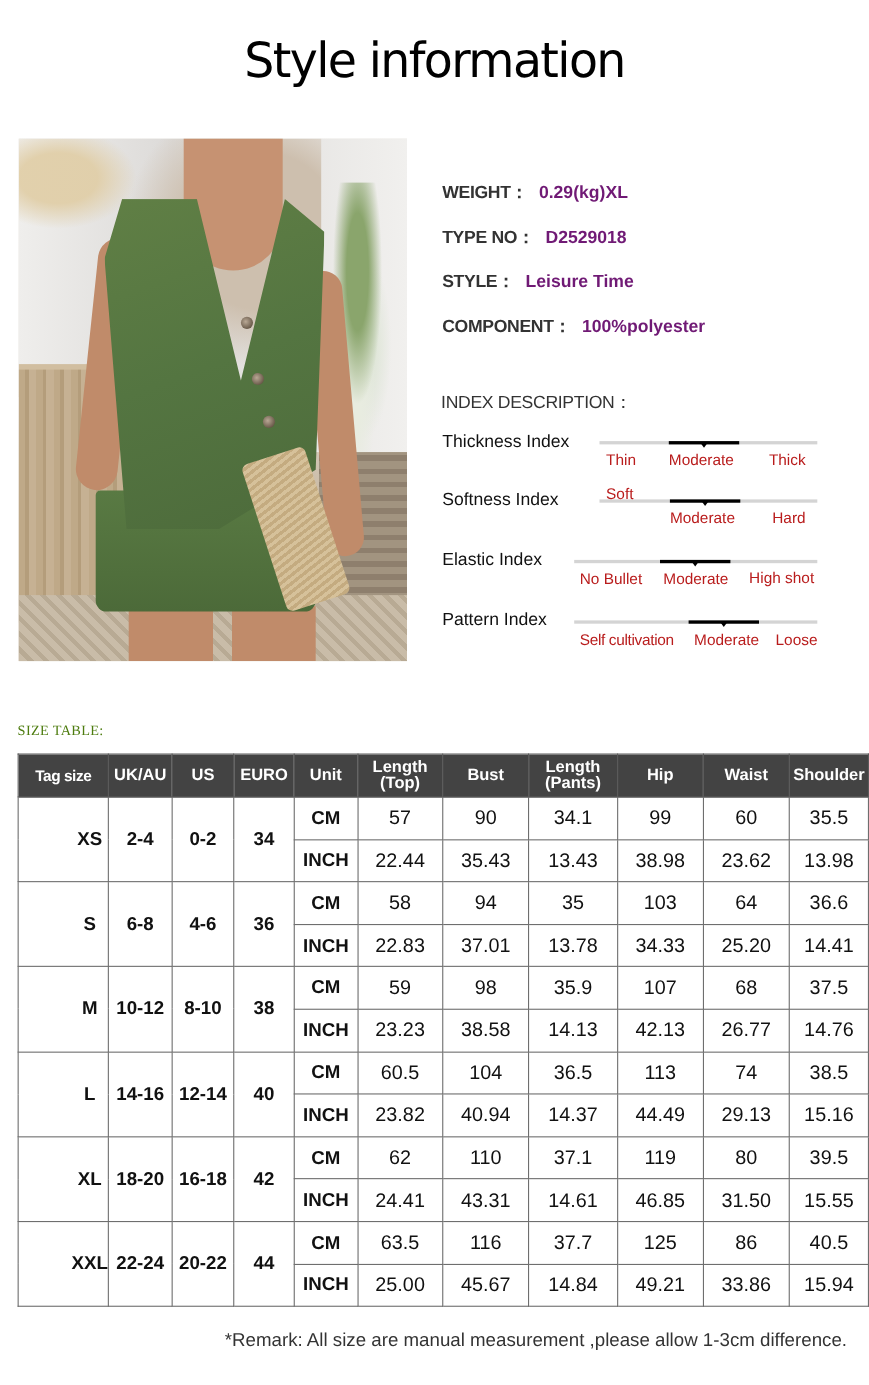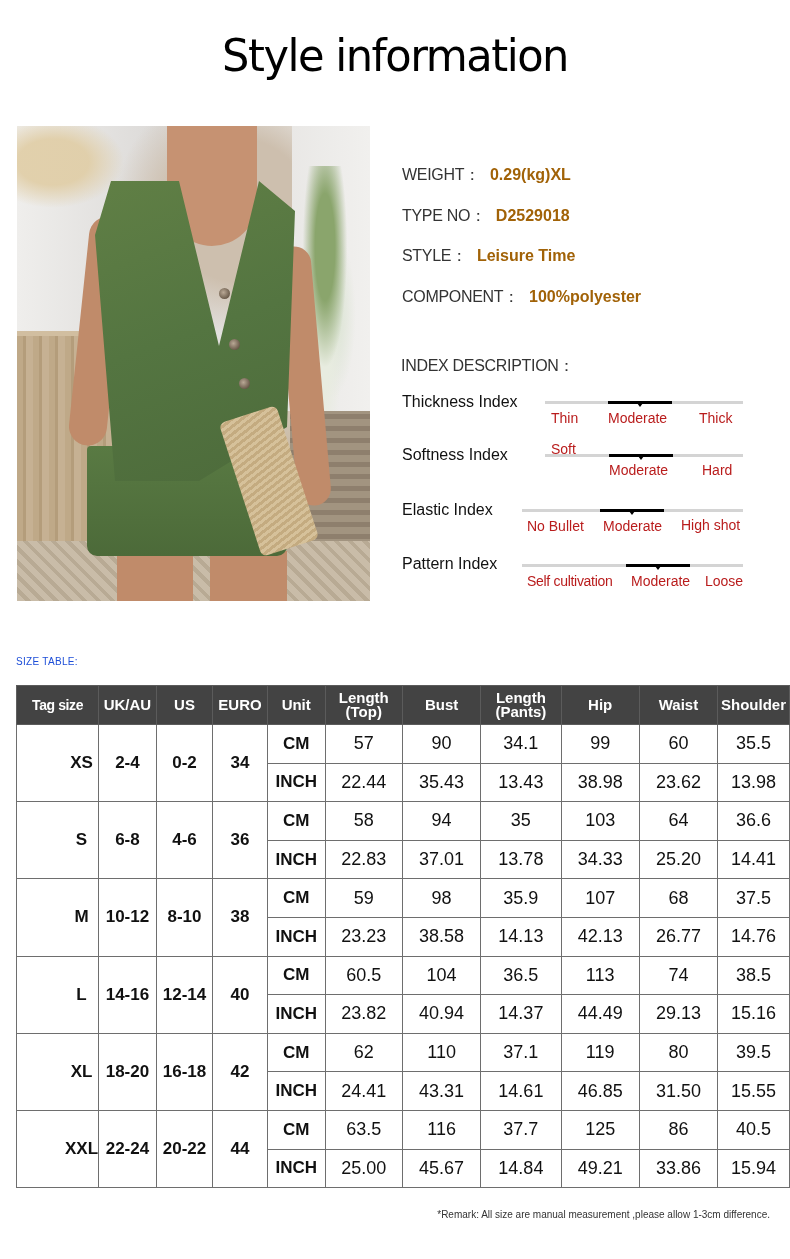--- a/index.html
+++ b/index.html
@@ -48,48 +48,48 @@
   .photo .legs { position: absolute; left: 100px; top: 425px; width: 170px; height: 60px;
     background: linear-gradient(90deg, #c08b6a 0 45%, transparent 45% 55%, #c08b6a 55% 100%); }
   .photo .clutch { position: absolute; left: 222px; top: 285px; width: 60px; height: 140px;
     background: repeating-linear-gradient(160deg, #d6c19a 0 3px, #c4ab80 3px 6px);
     transform: rotate(-18deg); border-radius: 6px; }
   .photo .btn { position: absolute; width: 11px; height: 11px; border-radius: 50%;
     background: radial-gradient(circle at 40% 40%, #b9a895, #4a3b2c); }
 
   
   .info-row { position: absolute; left: 402px; font-size: 16px; color: #222; white-space: nowrap; }
-  .info-row .k { color: #333; font-weight: 400; letter-spacing: -0.3px; }
-  .info-row .v { font-weight: 700; color: #a16207; margin-left: 10px; }
+  .info-row .k { color: #333; font-weight: 700; letter-spacing: -0.3px; }
+  .info-row .v { font-weight: 700; color: #701a75; margin-left: 10px; }
 
   .index-title { position: absolute; left: 401px; top: 356px; font-size: 16px; color: #333; letter-spacing: -0.3px; }
 
   .idx-label { position: absolute; left: 402px; font-size: 16px; color: #111; }
   .bar { position: absolute; height: 3px; background: #d4d4d4; }
   .bar .hl { position: absolute; top: 0; height: 3px; background: #000; }
   .bar .hl::after { content: ""; position: absolute; left: 50%; top: 2px; margin-left: -3px;
     border-left: 3px solid transparent; border-right: 3px solid transparent; border-top: 4px solid #000; }
   .opt { position: absolute; font-size: 14px; color: #b91c1c; white-space: nowrap; }
 
-  .size-label { position: absolute; left: 16px; top: 656px; font-size: 10px; color: #1d4ed8; letter-spacing: 0.3px; }
+  .size-label { position: absolute; left: 16px; top: 656px; font-size: 13px; color: #4d7c0f; letter-spacing: 0.3px; font-family: Liberation Serif, serif; }
 
   table.sizes { position: absolute; left: 16px; top: 685px; border-collapse: collapse; table-layout: fixed; }
   table.sizes th {
     background: #434343; color: #fff; font-weight: 700; font-size: 15px; height: 39px;
     border: 1px solid #5b5b5b; border-left-color: #5f5f5f; line-height: 14px; text-align: center; padding: 0;
   }
   table.sizes th.small { font-size: 14px; letter-spacing: -0.4px; }
   table.sizes td {
     border: 1px solid #6e6e6e; text-align: center; height: 38.6px; font-size: 18px; color: #111; padding: 0;
   }
   table.sizes td.size { font-weight: 700; font-size: 17px; padding-left: 48px; }
   table.sizes td.num-b { font-weight: 700; font-size: 17px; }
   table.sizes td.unit { font-size: 17px; font-weight: 700; }
 
-  .remark { position: absolute; right: 20px; top: 1209px; font-size: 10px; color: #333; white-space: nowrap; }
+  .remark { position: absolute; right: 20px; top: 1209px; font-size: 17px; color: #333; white-space: nowrap; }
 </style>
 </head>
 <body>
 
 <h1 class="title">Style information</h1>
 
 <div class="photo" role="img" aria-label="Model wearing green sleeveless V-neck button vest and matching shorts, holding a straw clutch">
   <div class="wall"></div>
   <div class="palm"></div>
   <div class="cabinet-top"></div>

